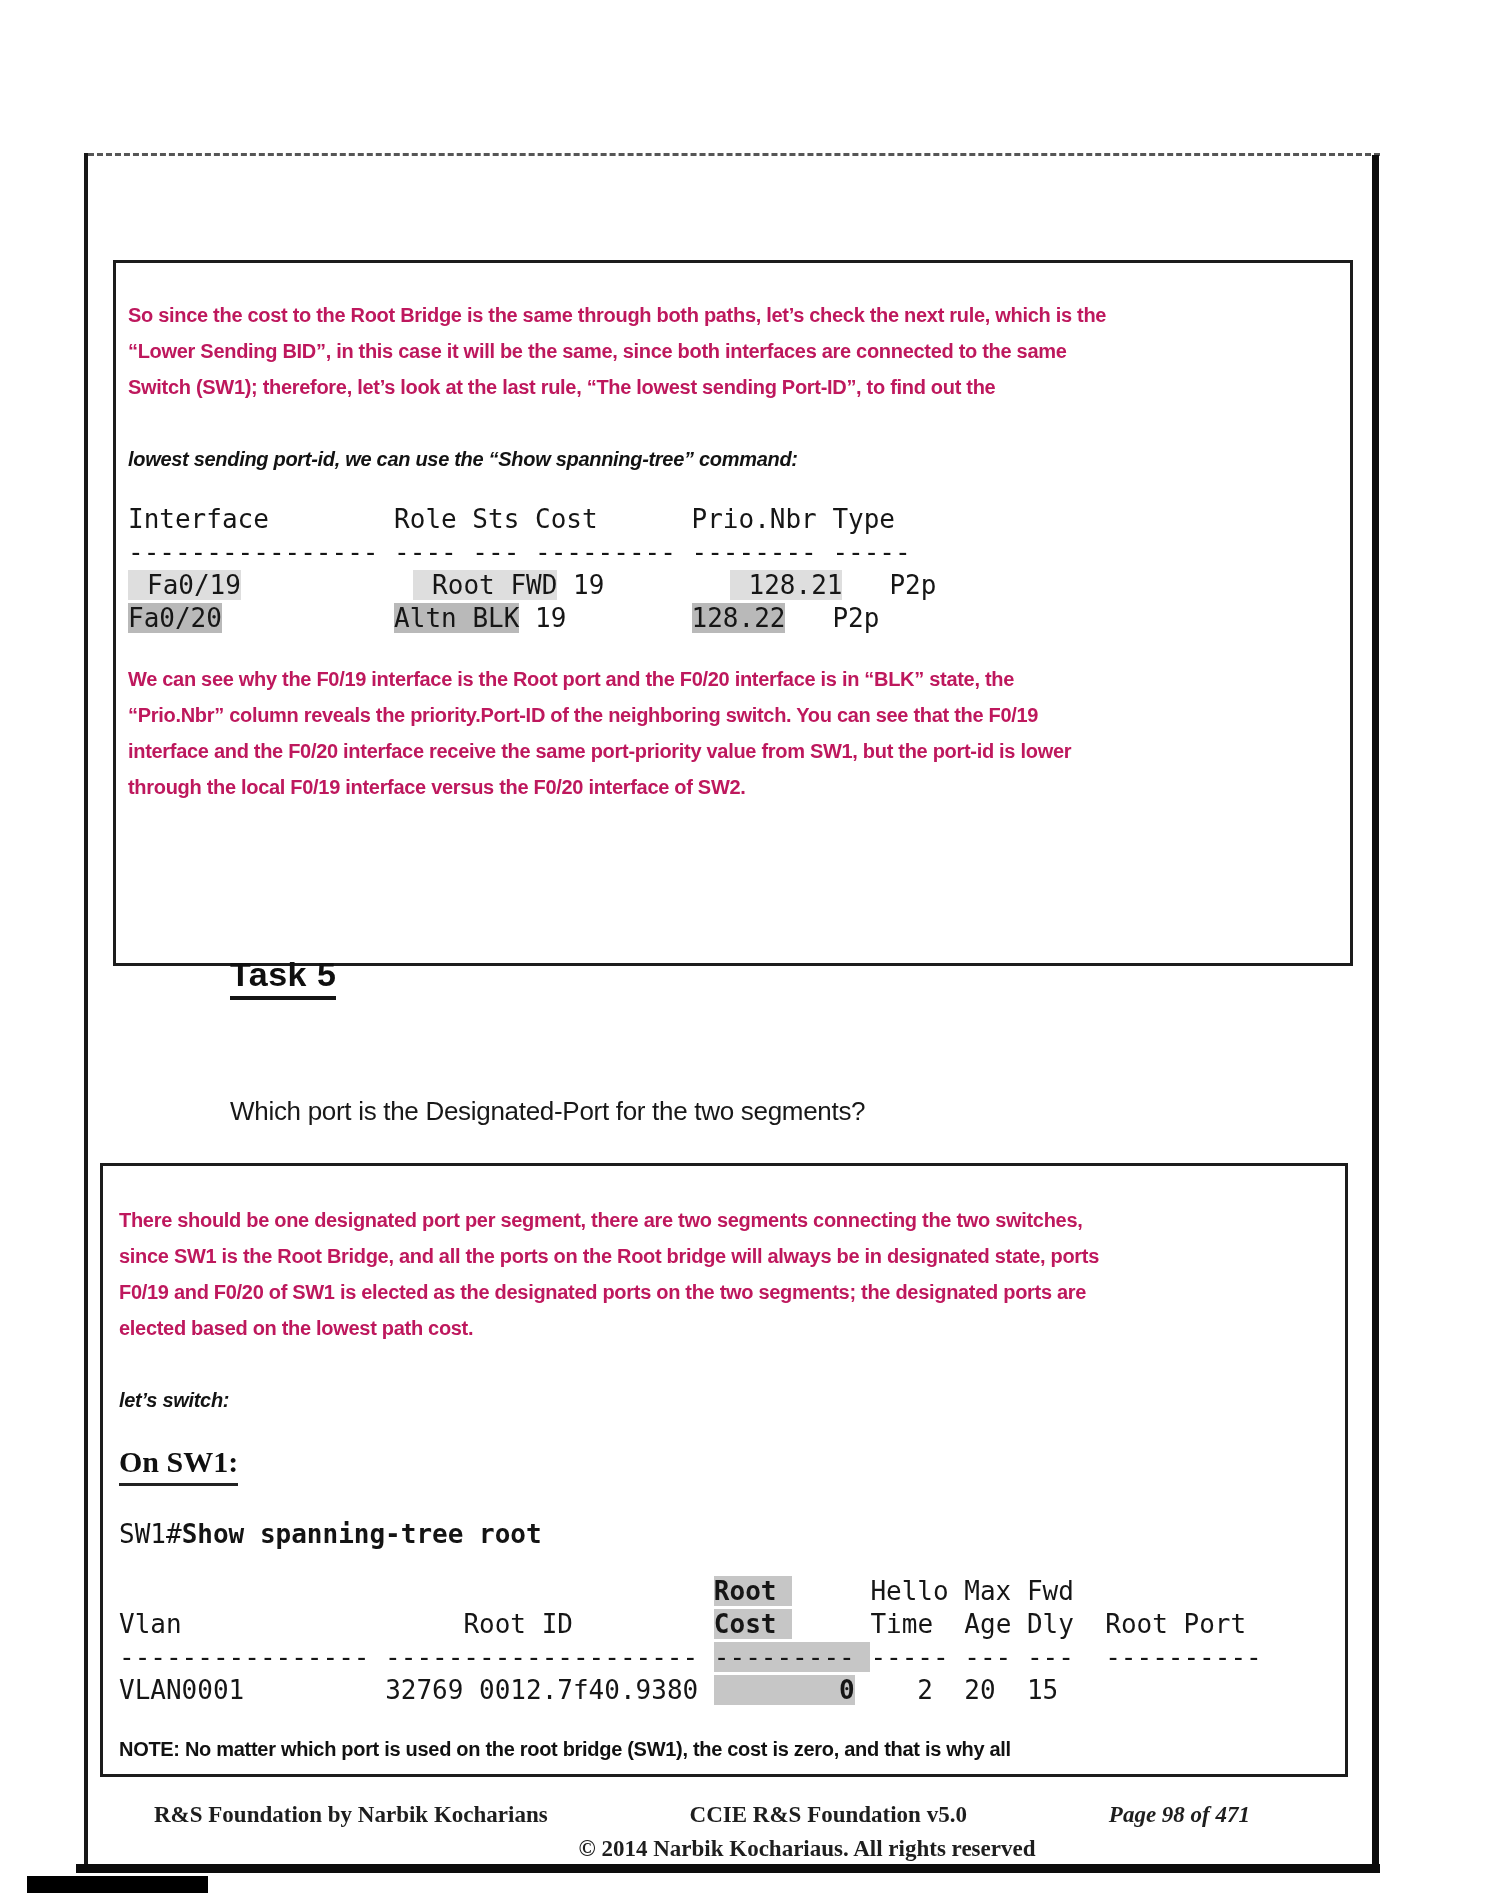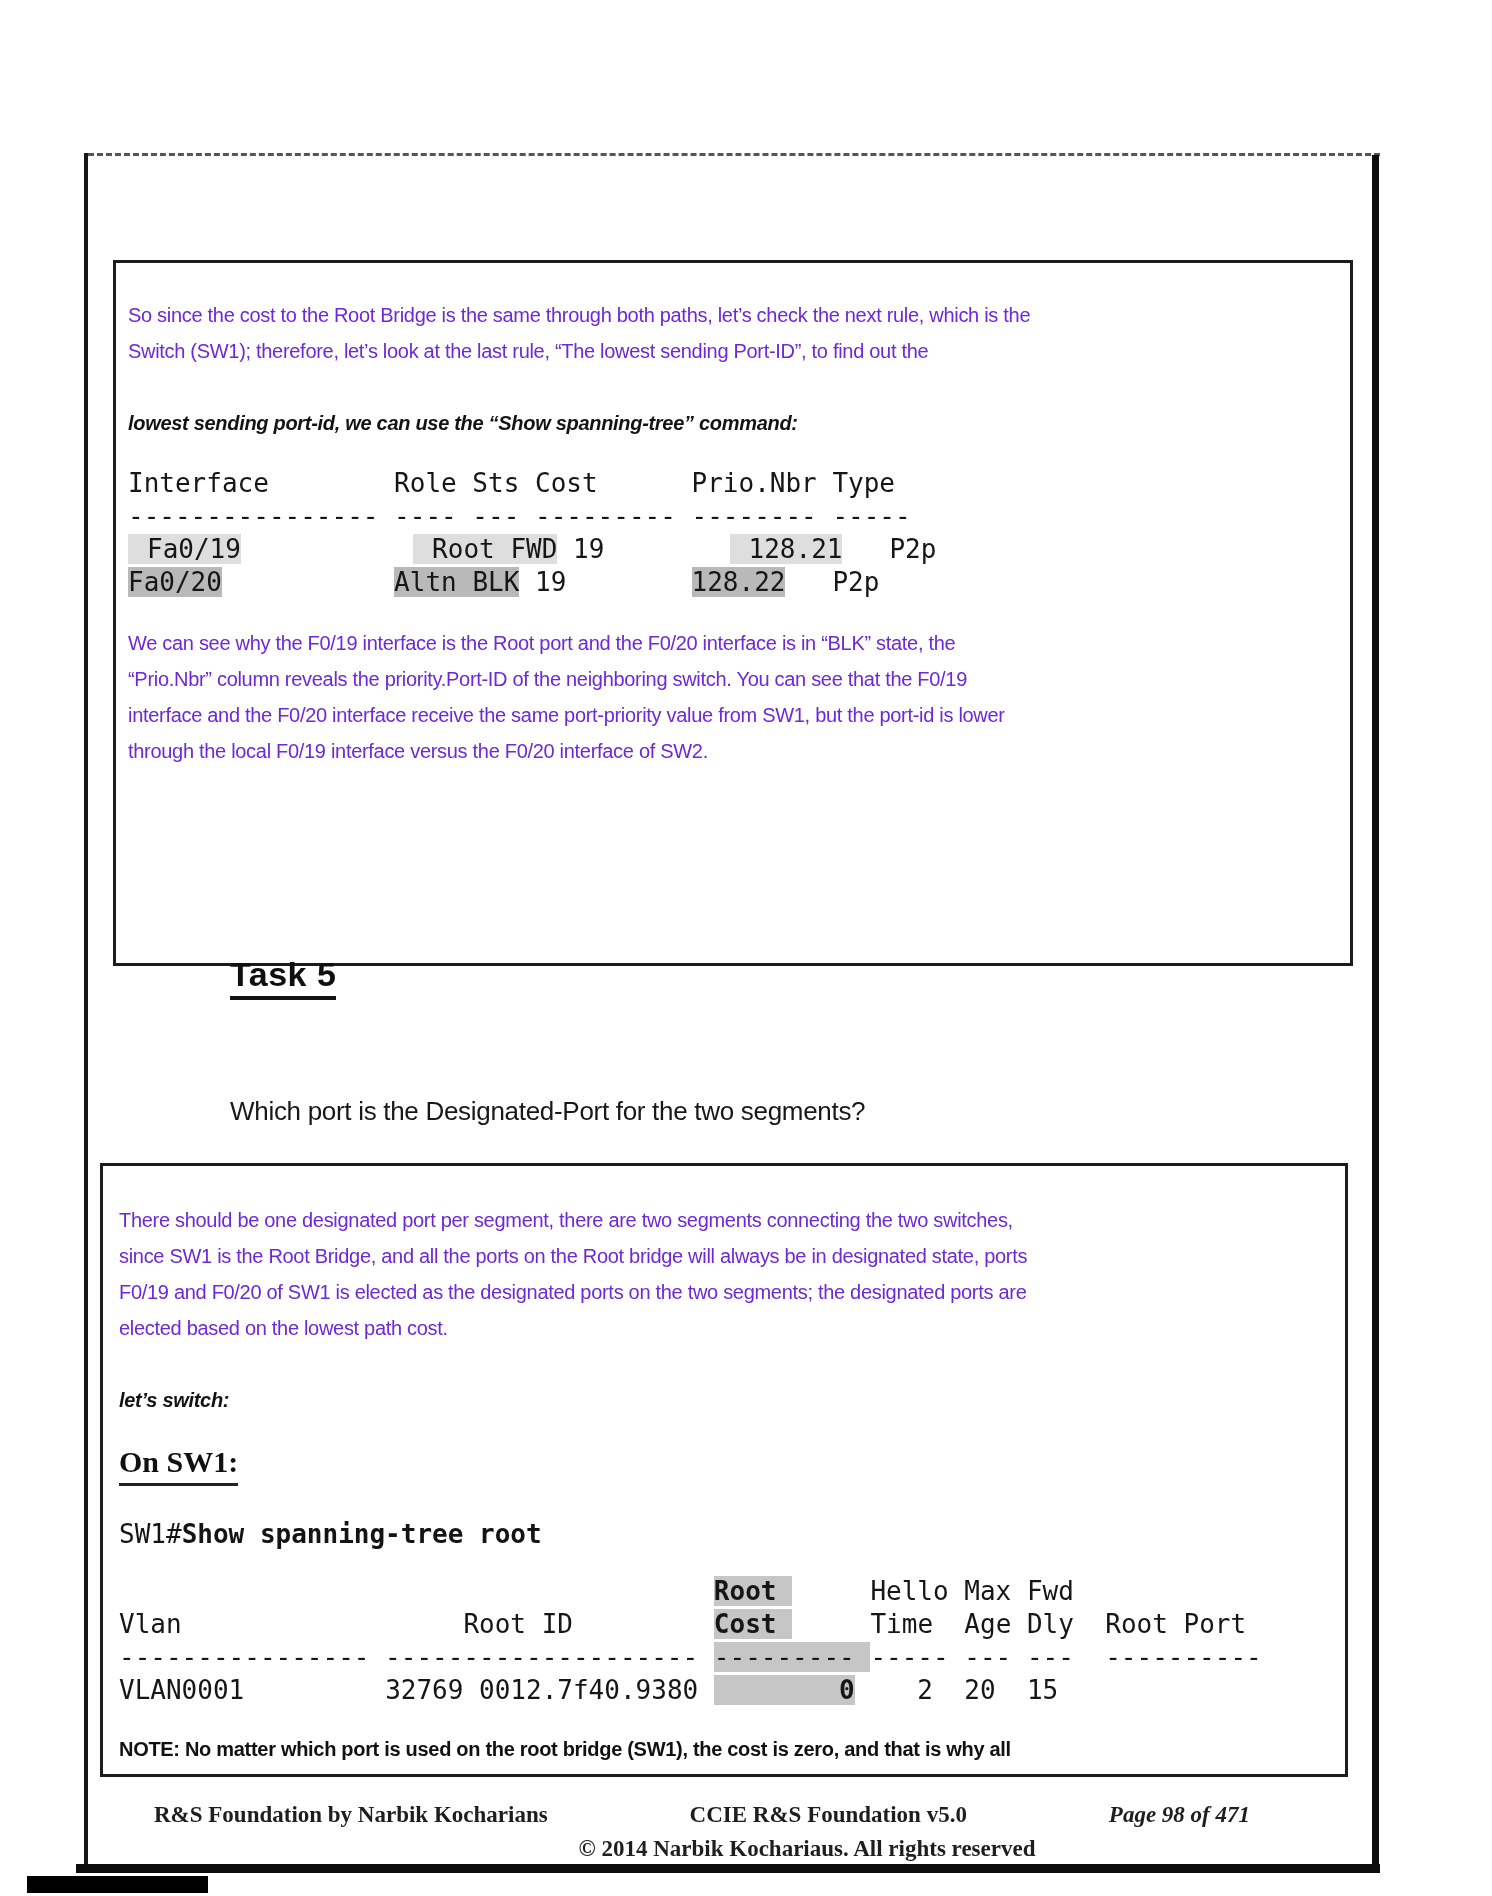--- a/index.html
+++ b/index.html
@@ -10,21 +10,21 @@
   .b-left{position:absolute;left:84px;top:153px;width:4px;height:1715px;background:#171717;}
   .b-top{position:absolute;left:88px;top:153px;width:1292px;height:0;border-top:3px dashed #565656;}
   .b-right{position:absolute;left:1372px;top:155px;width:7px;height:1713px;background:#0c0c0c;}
   .b-bottom{position:absolute;left:76px;top:1864px;width:1304px;height:9px;background:#0c0c0c;}
   .redact{position:absolute;left:27px;top:1876px;width:181px;height:17px;background:#000;}
 
   .abox{position:absolute;border:3px solid #1c1c1c;background:#fff;box-sizing:border-box;}
   #box1{left:113px;top:260px;width:1240px;height:706px;padding:34px 20px 0 12px;}
   #box2{left:100px;top:1163px;width:1248px;height:614px;padding:36px 20px 0 16px;}
 
-  .para{font-weight:normal;font-size:20px;line-height:36px;letter-spacing:-0.3px;color:#6d28d9;}
+  .para{font-weight:bold;font-size:20px;line-height:36px;letter-spacing:-0.3px;color:#be185d;}
   .single{font-weight:bold;font-size:20px;line-height:36px;letter-spacing:-0.3px;font-style:italic;}
 
   .swhead{margin-top:24px;font-family:"Liberation Serif",serif;font-weight:bold;
           font-size:30px;line-height:40px;color:#101010;}
   .swhead .ul{border-bottom:3px solid #222;padding-bottom:1px;display:inline-block;}
 
   .cmdline{margin-top:32px;font-family:"DejaVu Sans Mono",monospace;font-size:26px;line-height:33px;color:#141414;white-space:pre;}
   .cmdline .prompt{font-weight:400;}
   .cmdline .cmd{font-weight:bold;}
 
@@ -57,20 +57,21 @@
 
   <div class="b-top"></div>
   <div class="b-left"></div>
   <div class="b-right"></div>
   <div class="b-bottom"></div>
   <div class="redact"></div>
 
   <div id="box1" class="abox">
     <div class="para">
         <div>So since the cost to the Root Bridge is the same through both paths, let’s check the next rule, which is the</div>
+        <div>“Lower Sending BID”, in this case it will be the same, since both interfaces are connected to the same</div>
         <div>Switch (SW1); therefore, let’s look at the last rule, “The lowest sending Port-ID”, to find out the</div>
       </div>
     <div class="single mt36">lowest sending port-id, we can use the “Show spanning-tree” command:</div>
 
 
 
     <pre class="term"><span>Interface        Role Sts Cost      Prio.Nbr Type</span>
 <span>---------------- ---- --- --------- -------- -----</span>
 <span class="hl-l">Fa0/19</span><span>           </span><span class="hl-l">Root FWD</span><span> 19        </span><span class="hl-l">128.21</span><span>   </span><span>P2p</span>
 <span class="hl-d">Fa0/20</span><span>           </span><span class="hl-d">Altn BLK</span><span> 19        </span><span class="hl-d">128.22</span><span>   </span><span>P2p</span></pre>

